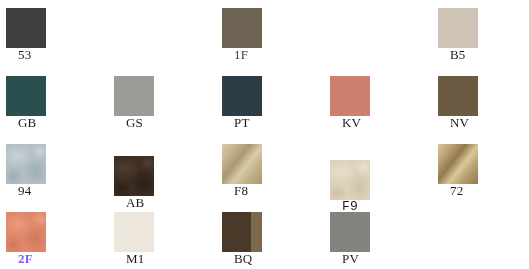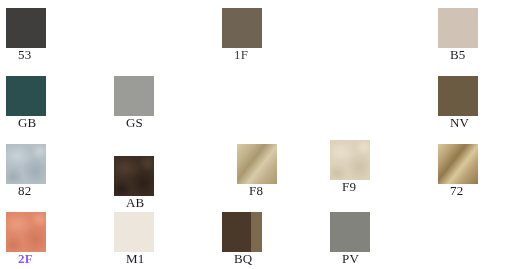--- a/index.html
+++ b/index.html
@@ -62,43 +62,51 @@
       <span class="swatch-label" style="color: rgb(27, 27, 34);">B5</span>
     </div>
     <div class="swatch-cell" style="left: 6px; top: 76px;">
       <div class="swatch-chip" style="width: 40px; height: 40px; flex-basis: 40px; background: rgb(42, 79, 78);"></div>
       <span class="swatch-label" style="color: rgb(27, 27, 34);">GB</span>
     </div>
     <div class="swatch-cell" style="left: 114px; top: 76px;">
       <div class="swatch-chip" style="width: 40px; height: 40px; flex-basis: 40px; background: rgb(155, 156, 151);"></div>
       <span class="swatch-label" style="color: rgb(27, 27, 34);">GS</span>
     </div>
+    <div class="swatch-cell" style="left: 222px; top: 76px;">
+      <div class="swatch-chip" style="width: 40px; height: 40px; flex-basis: 40px; background: rgb(45, 61, 72);"></div>
+      <span class="swatch-label" style="color: rgb(27, 27, 34);">PT</span>
+    </div>
+    <div class="swatch-cell" style="left: 330px; top: 76px;">
+      <div class="swatch-chip" style="width: 40px; height: 40px; flex-basis: 40px; background: rgb(206, 127, 110);"></div>
+      <span class="swatch-label" style="color: rgb(27, 27, 34);">KV</span>
+    </div>
     <div class="swatch-cell" style="left: 438px; top: 76px;">
       <div class="swatch-chip" style="width: 40px; height: 40px; flex-basis: 40px; background: rgb(107, 91, 66);"></div>
       <span class="swatch-label" style="color: rgb(27, 27, 34);">NV</span>
     </div>
     <div class="swatch-cell" style="left: 6px; top: 144px;">
       <div class="swatch-chip" style="width: 40px; height: 40px; flex-basis: 40px; background: rgb(180, 192, 198);">
         <div class="swatch-texture" style="background: radial-gradient(60% 45% at 28% 30%, rgb(200, 210, 215) 0%, transparent 62%), radial-gradient(50% 55% at 74% 68%, rgb(159, 173, 181) 0%, transparent 66%), radial-gradient(45% 40% at 18% 82%, rgb(159, 173, 181) 0%, transparent 60%), radial-gradient(40% 35% at 85% 18%, rgb(200, 210, 215) 0%, transparent 58%), rgb(180, 192, 198);"></div>
       </div>
-      <span class="swatch-label" style="color: rgb(27, 27, 34);">82</span>
+      <span class="swatch-label" style="color: rgb(27, 27, 34);">94</span>
     </div>
     <div class="swatch-cell" style="left: 114px; top: 156px;">
       <div class="swatch-chip" style="width: 40px; height: 40px; flex-basis: 40px; background: rgb(61, 46, 35);">
         <div class="swatch-texture" style="background: radial-gradient(60% 45% at 28% 30%, rgb(81, 62, 48) 0%, transparent 62%), radial-gradient(50% 55% at 74% 68%, rgb(43, 31, 23) 0%, transparent 66%), radial-gradient(45% 40% at 18% 82%, rgb(43, 31, 23) 0%, transparent 60%), radial-gradient(40% 35% at 85% 18%, rgb(81, 62, 48) 0%, transparent 58%), rgb(61, 46, 35);"></div>
       </div>
       <span class="swatch-label" style="color: rgb(27, 27, 34);">AB</span>
     </div>
-    <div class="swatch-cell" style="left: 237px; top: 144px;">
+    <div class="swatch-cell" style="left: 222px; top: 144px;">
       <div class="swatch-chip" style="width: 40px; height: 40px; flex-basis: 40px; background: rgb(195, 179, 140);">
         <div class="swatch-texture" style="background: linear-gradient(128deg, rgb(216, 203, 169) 0%, rgb(195, 179, 140) 22%, rgb(169, 152, 111) 40%, rgb(216, 203, 169) 58%, rgb(195, 179, 140) 74%, rgb(169, 152, 111) 100%);"></div>
       </div>
       <span class="swatch-label" style="color: rgb(27, 27, 34);">F8</span>
     </div>
-    <div class="swatch-cell" style="left: 330px; top: 140px;">
+    <div class="swatch-cell" style="left: 330px; top: 160px; font-family: Liberation Mono, monospace;">
       <div class="swatch-chip" style="width: 40px; height: 40px; flex-basis: 40px; background: rgb(221, 210, 187);">
         <div class="swatch-texture" style="background: radial-gradient(60% 45% at 28% 30%, rgb(232, 223, 204) 0%, transparent 62%), radial-gradient(50% 55% at 74% 68%, rgb(207, 194, 168) 0%, transparent 66%), radial-gradient(45% 40% at 18% 82%, rgb(207, 194, 168) 0%, transparent 60%), radial-gradient(40% 35% at 85% 18%, rgb(232, 223, 204) 0%, transparent 58%), rgb(221, 210, 187);"></div>
       </div>
       <span class="swatch-label" style="color: rgb(27, 27, 34);">F9</span>
     </div>
     <div class="swatch-cell" style="left: 438px; top: 144px;">
       <div class="swatch-chip" style="width: 40px; height: 40px; flex-basis: 40px; background: rgb(185, 161, 115);">
         <div class="swatch-texture" style="background: linear-gradient(128deg, rgb(217, 200, 155) 0%, rgb(185, 161, 115) 22%, rgb(147, 121, 77) 40%, rgb(217, 200, 155) 58%, rgb(185, 161, 115) 74%, rgb(147, 121, 77) 100%);"></div>
       </div>
       <span class="swatch-label" style="color: rgb(27, 27, 34);">72</span>

